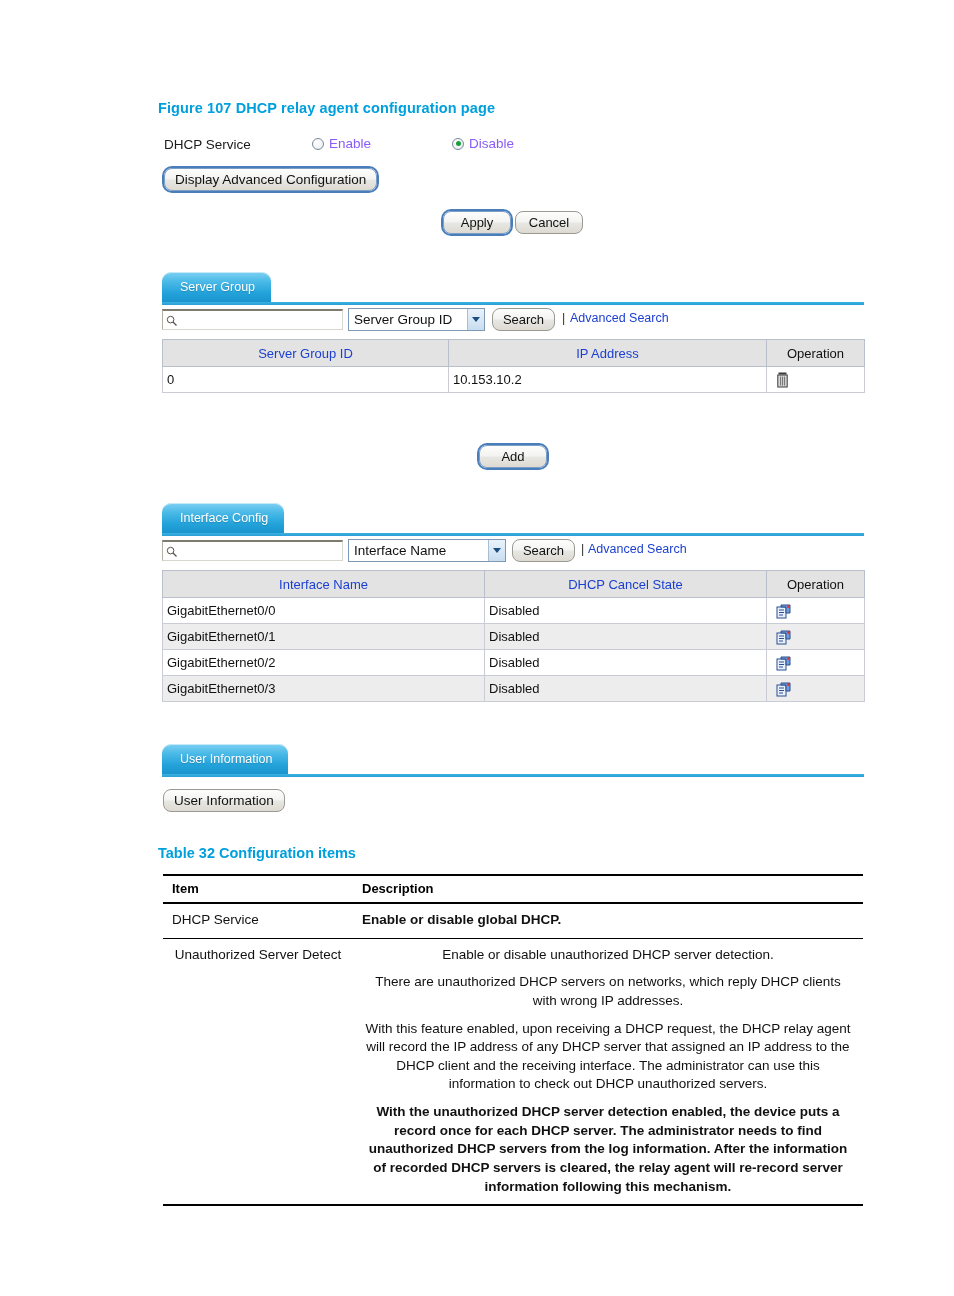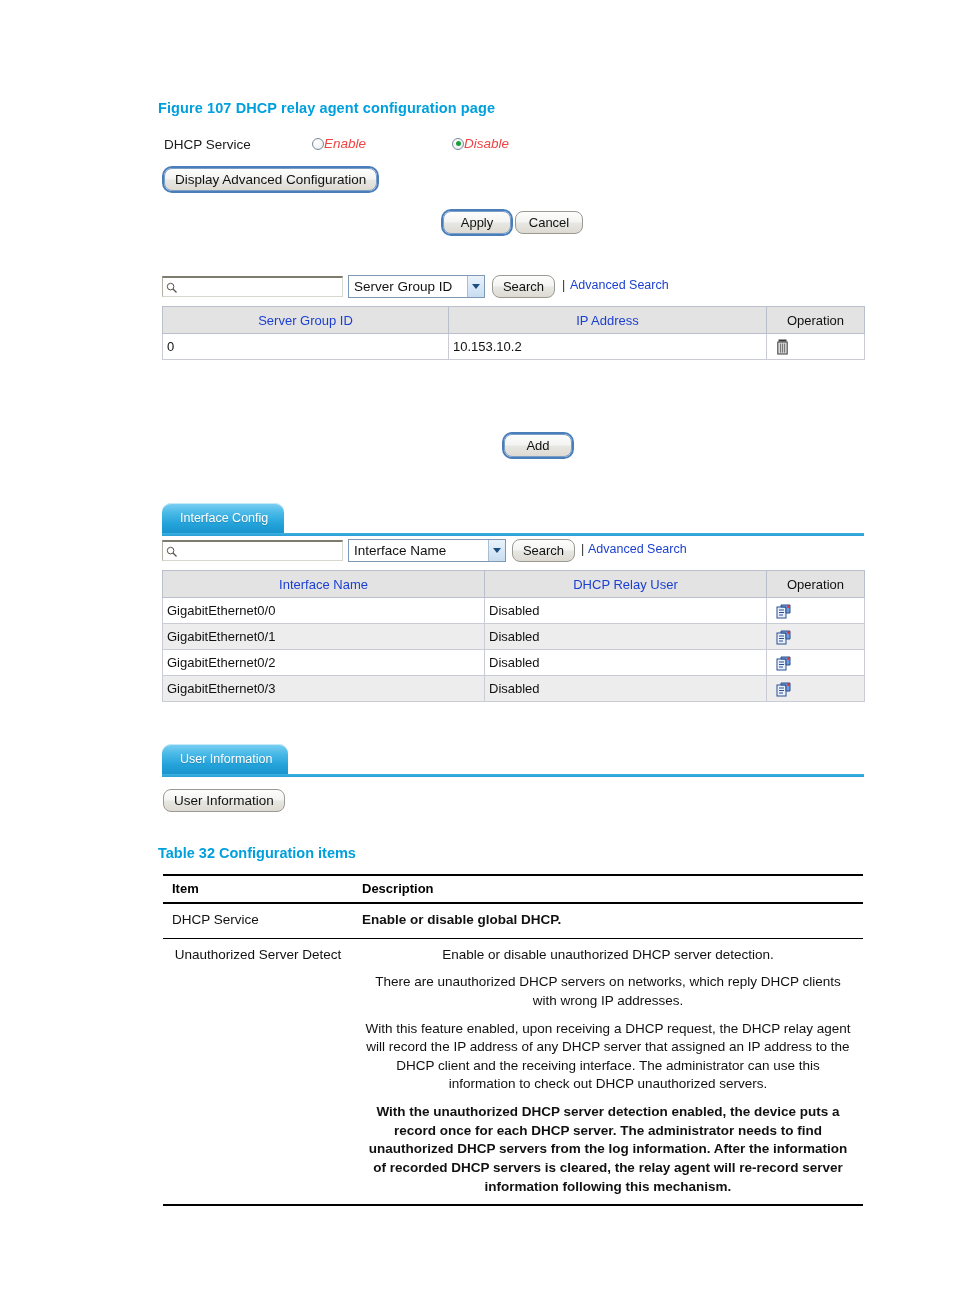--- a/index.html
+++ b/index.html
@@ -46,23 +46,23 @@
   .dhcp-label {
     position: absolute;
     left: 0; top: 1px;
     font-size: 13.5px;
     color: #1a1a1a;
   }
   .radio-group {
     position: absolute;
     display: flex;
     align-items: center;
+    gap: 5px;
     font-size: 13.5px;
-    color: #ef4444;
-    font-style: italic;
+    color: #8b5cf6;
   }
   .radio-enable { left: 148px; top: 0px; }
   .radio-disable { left: 288px; top: 0px; }
   .radio-dot {
     width: 12px;
     height: 12px;
     border-radius: 50%;
     border: 1px solid #7a8a99;
     background: radial-gradient(circle at 38% 34%, #ffffff 0%, #f1f4f7 60%, #dde3e9 100%);
     box-sizing: border-box;
@@ -116,24 +116,23 @@
   .btn-cancel {
     position: absolute;
     left: 515px;
     top: 211px;
     width: 68px;
     height: 23px;
   }
   .btn-add {
     position: absolute;
     left: 479px;
-    top: 434px;
+    top: 445px;
     width: 68px;
     height: 23px;
-    margin-left: 25px;
   }
   .btn-userinfo {
     position: absolute;
     left: 163px;
     top: 789px;
     height: 23px;
     font-size: 13.5px;
   }
 
   
@@ -385,20 +384,26 @@
       <span>Disable</span>
     </label>
   </div>
 
   <button class="btn btn-advconf focus">Display Advanced Configuration</button>
 
   <button class="btn btn-apply focus">Apply</button>
   <button class="btn btn-cancel">Cancel</button>
 
   <div class="panel" style="top:272px;">
+    <div class="panel-tabbar">
+      <div class="tab-underline"></div>
+      <div class="tab">
+        <span>Server Group</span>
+      </div>
+    </div>
 
     <div class="panel-body">
       <div class="search-row">
         <div class="search-input-wrap">
           <svg class="search-mag" viewBox="0 0 12 12">
             <circle cx="4.6" cy="4.6" r="3.3" fill="none" stroke="#55524a" stroke-width="1"></circle>
             <line x1="7" y1="7" x2="10.5" y2="10.5" stroke="#55524a" stroke-width="1.2"></line>
           </svg>
           <input class="search-input" type="text" value="" placeholder="" style="">
         </div>
@@ -483,21 +488,21 @@
 
       <table class="grid" style="margin-top:4px;">
         <colgroup>
             <col style="width:322px">
             <col style="width:282px">
             <col style="width:98px">
           </colgroup>
         <thead>
           <tr>
             <th>Interface Name</th>
-            <th>DHCP Relay User</th>
+            <th>DHCP Cancel State</th>
             <th class="plain">Operation</th>
           </tr>
         </thead>
         <tbody>
           <tr>
             <td>GigabitEthernet0/0</td>
             <td>Disabled</td>
             <td class="op">
               <svg class="icon-edit" viewBox="0 0 16 16">
                 <rect x="1" y="4" width="9" height="11" fill="#e8f0fb" stroke="#2a4f8f" stroke-width="1"></rect>

